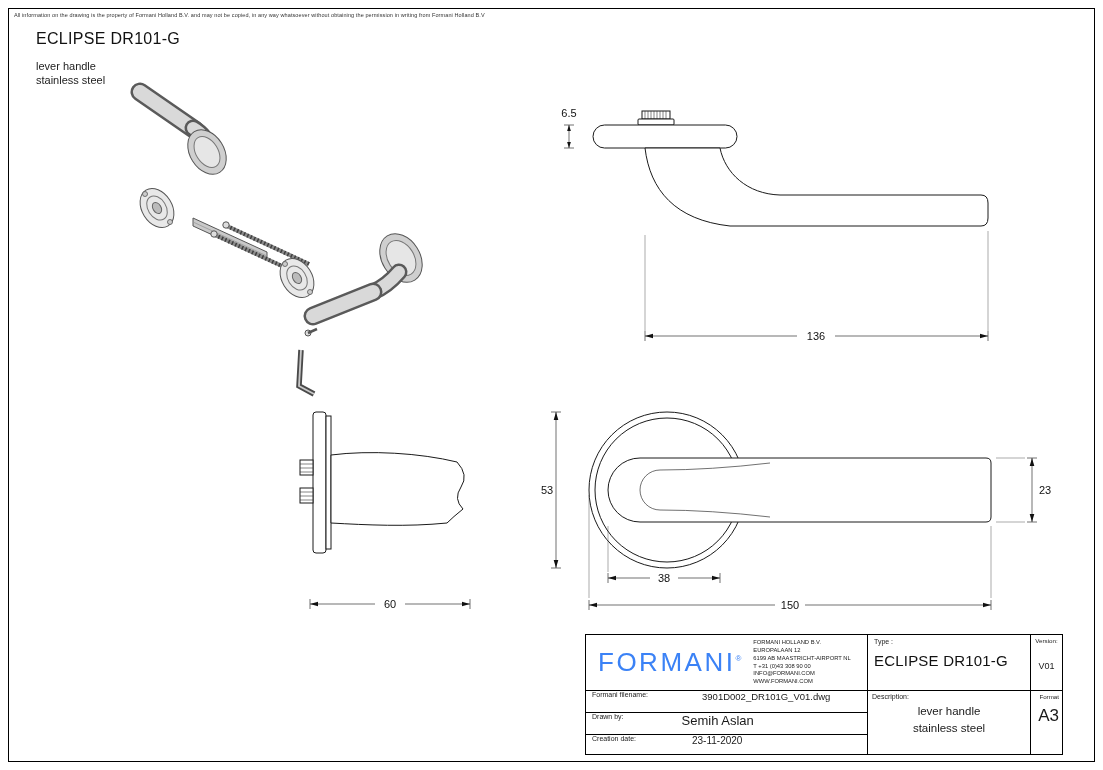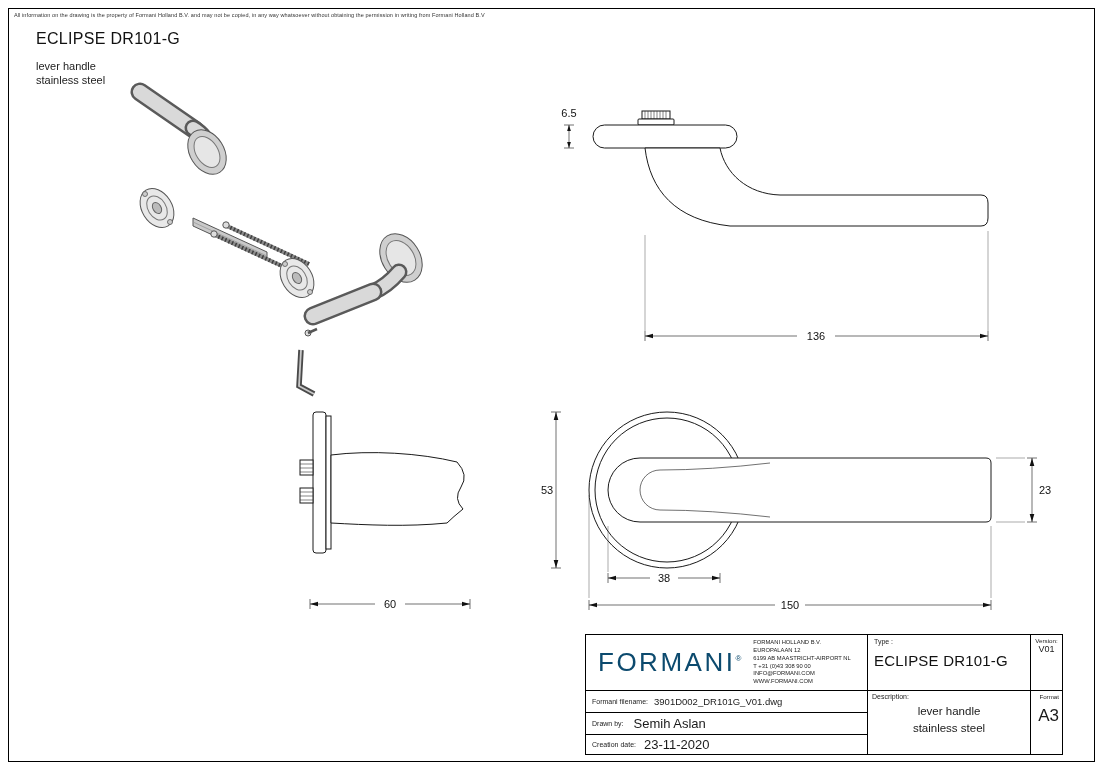--- a/index.html
+++ b/index.html
@@ -15,35 +15,35 @@
   .obj{stroke:#1a1a1a;stroke-width:1;fill:#fff;}
   .thin{stroke:#333;stroke-width:.7;fill:none;}
   .ext{stroke:#555;stroke-width:.5;fill:none;}
   .arr{fill:#111;stroke:none;}
 
   
   .tb{position:absolute;left:585px;top:634px;width:478px;height:121px;border:1px solid #000;
       display:grid;grid-template-columns:281px 163px 1fr;grid-template-rows:55px 22px 22px 1fr;box-sizing:border-box;background:#fff;}
   .tb>div{box-sizing:border-box;overflow:hidden;}
   .c-logo{grid-column:1;grid-row:1;display:flex;align-items:center;padding:4px 6px 4px 12px;}
-  .logo{font-size:26px;letter-spacing:2.5px;color:#0c4a6e;white-space:nowrap;}
+  .logo{font-size:26px;letter-spacing:2.5px;color:#3b82f6;white-space:nowrap;}
   .logo sup{font-size:8px;letter-spacing:0;}
   .addr{margin-left:12px;font-size:5.8px;line-height:1.35;color:#222;white-space:nowrap;}
   .c-type{grid-column:2;grid-row:1;border-left:1px solid #000;padding:3px 6px;}
   .c-version{grid-column:3;grid-row:1;border-left:1px solid #000;padding:2px 3px;text-align:center;}
-  .c-row{grid-column:1;border-top:1px solid #000;display:flex;align-items:center;padding:0 6px;}
+  .c-row{grid-column:1;border-top:1px solid #000;display:flex;align-items:flex-start;padding:0 6px;gap:48px;}
   .c-desc{grid-column:2;grid-row:2/5;border-left:1px solid #000;border-top:1px solid #000;position:relative;text-align:center;}
   .c-format{grid-column:3;grid-row:2/5;border-left:1px solid #000;border-top:1px solid #000;padding:2px 3px;text-align:right;}
   .lbl{font-size:7px;color:#222;}
   .lbl6{font-size:6.2px;color:#222;}
   .type-val{font-size:15px;margin-top:7px;letter-spacing:.2px;color:#111;}
-  .ver-val{font-size:9px;margin-top:0;}
+  .ver-val{font-size:9px;margin-top:17px;}
   .fn-val{font-size:9.5px;margin-left:6px;}
   .db-val{font-size:13px;margin-left:10px;}
-  .dt-val{font-size:13px;margin-left:8px;}
+  .dt-val{font-size:10px;margin-left:8px;}
   .desc-lines{margin-top:12px;font-size:11.5px;line-height:1.5;}
   .fmt-val{font-size:17px;margin-top:6px;padding-left:4px;}
   .abs{position:absolute;}
 </style>
 </head>
 <body>
 
 <div class="frame"></div>
 
 <div class="disclaimer">All information on the drawing is the property of Formani Holland B.V. and may not be copied, in any way whatsoever without obtaining the permission in writing from Formani Holland B.V</div>

